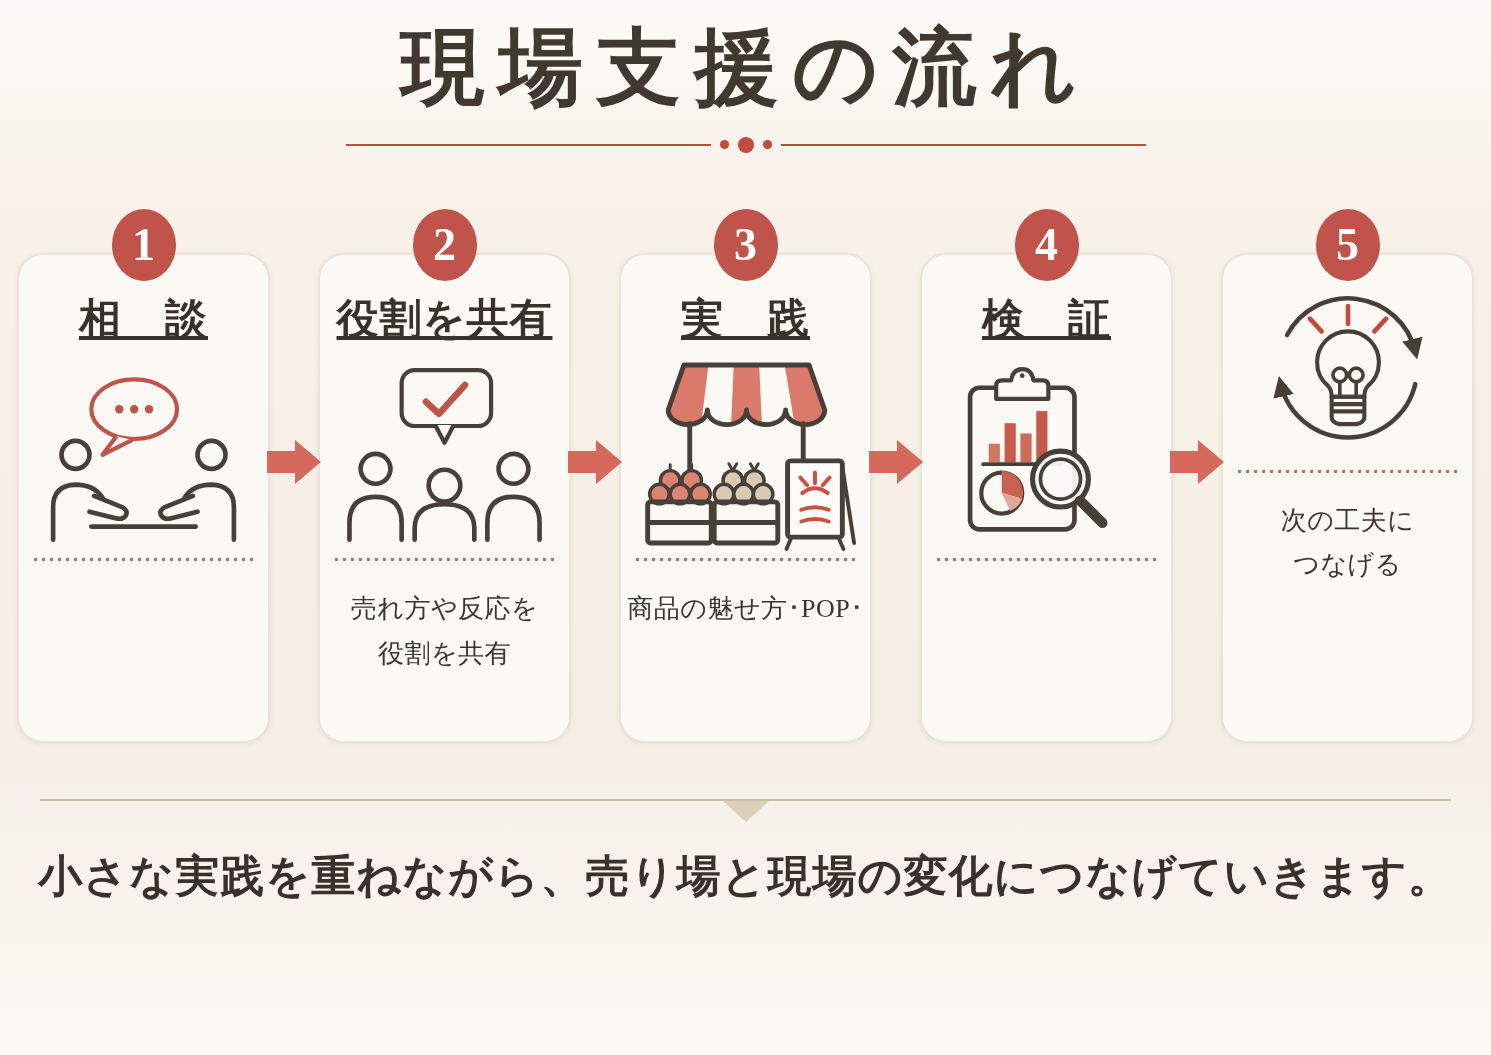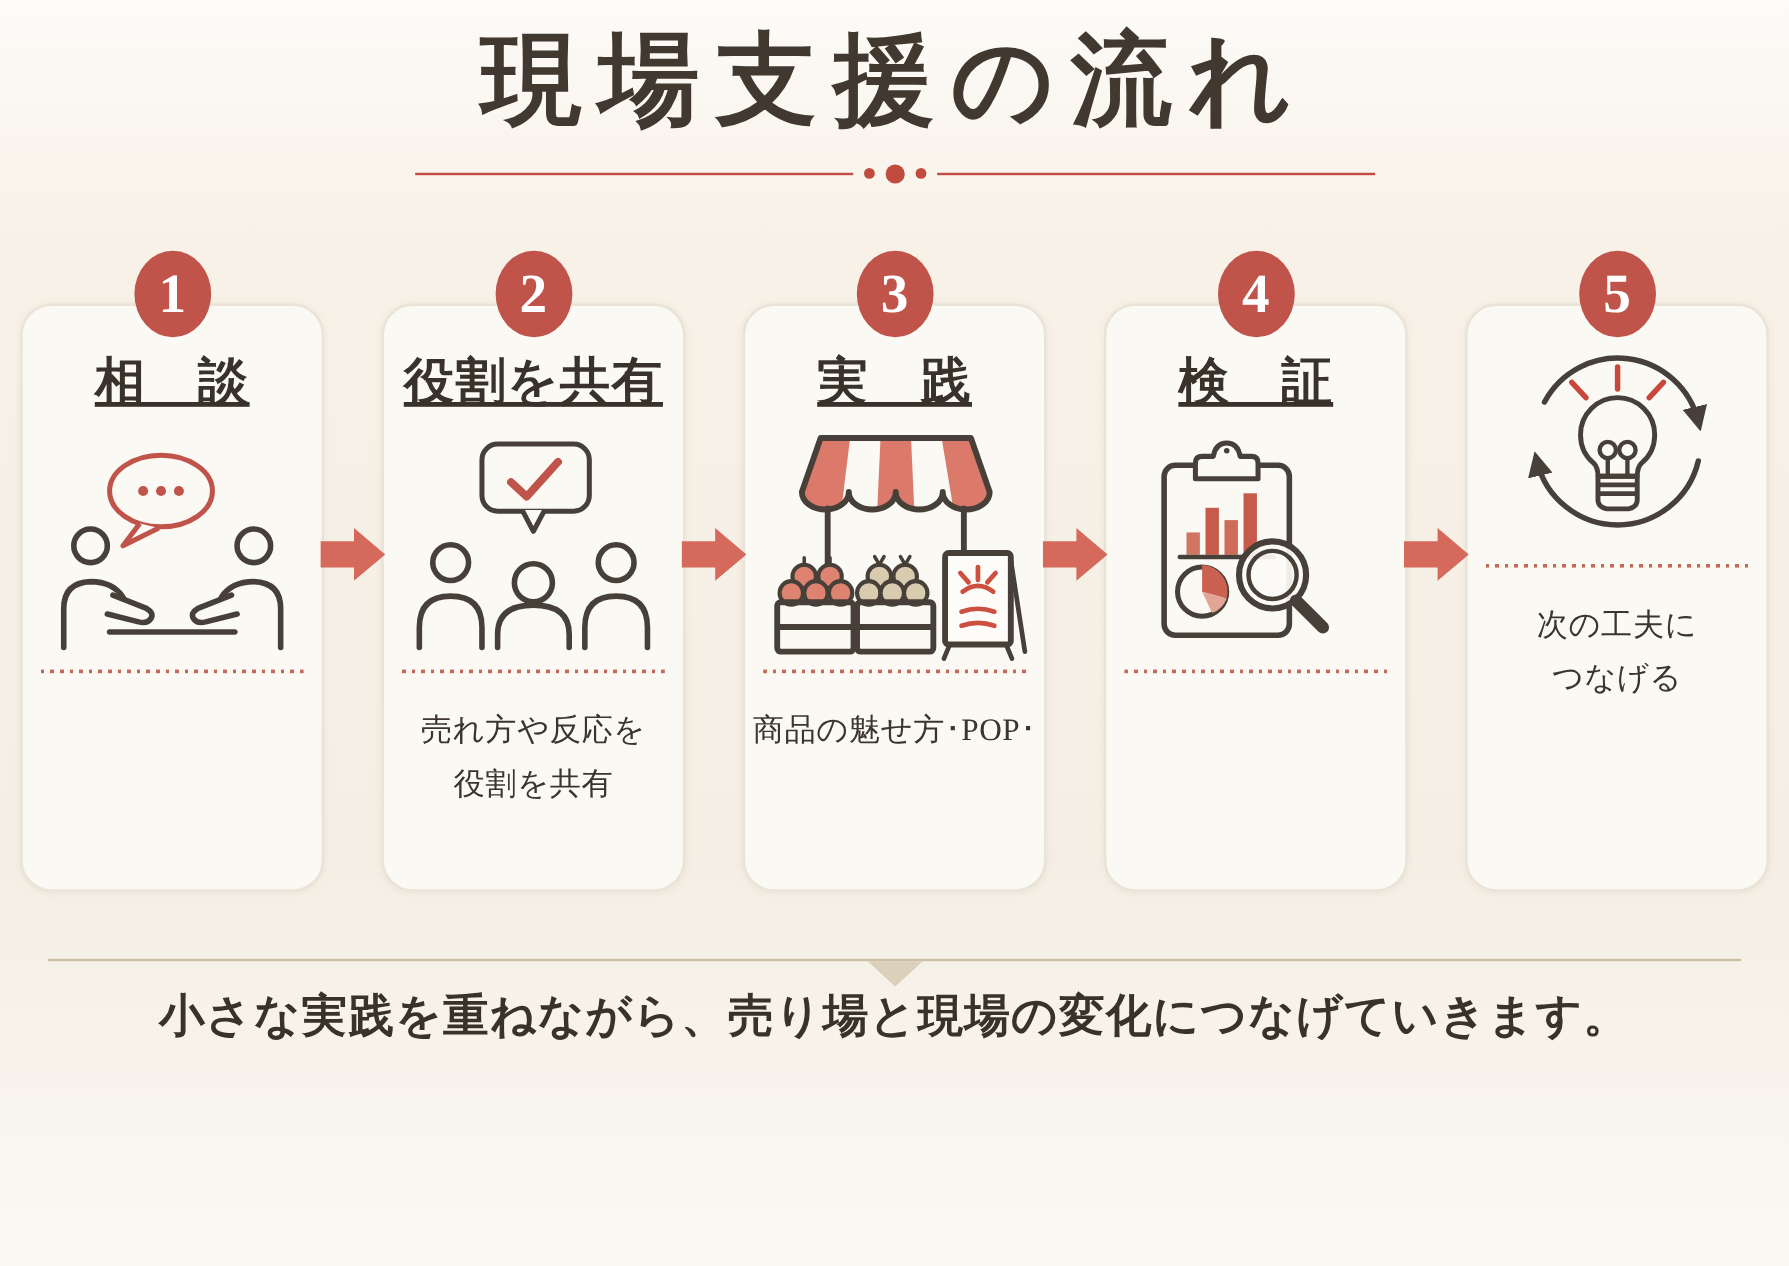--- a/index.html
+++ b/index.html
@@ -74,22 +74,22 @@
     background:#CBBFA7;
   }
   .tri{
     position:absolute; left:50%; top:2px; transform:translateX(-50%);
     width:0; height:0;
     border-left:23px solid transparent;
     border-right:23px solid transparent;
     border-top:21px solid #DBD1BA;
   }
   .closing{
-    margin-top:20px; text-align:center;
-    font-size:38px; font-weight:600; letter-spacing:1px;
+    margin-top:46px; text-align:center;
+    font-size:44px; font-weight:600; letter-spacing:1px;
     color:#39322A;
   }
   svg{ display:block; }
 </style>
 </head>
 <body>
 
 <div class="canvas">
 
   <div class="header">

